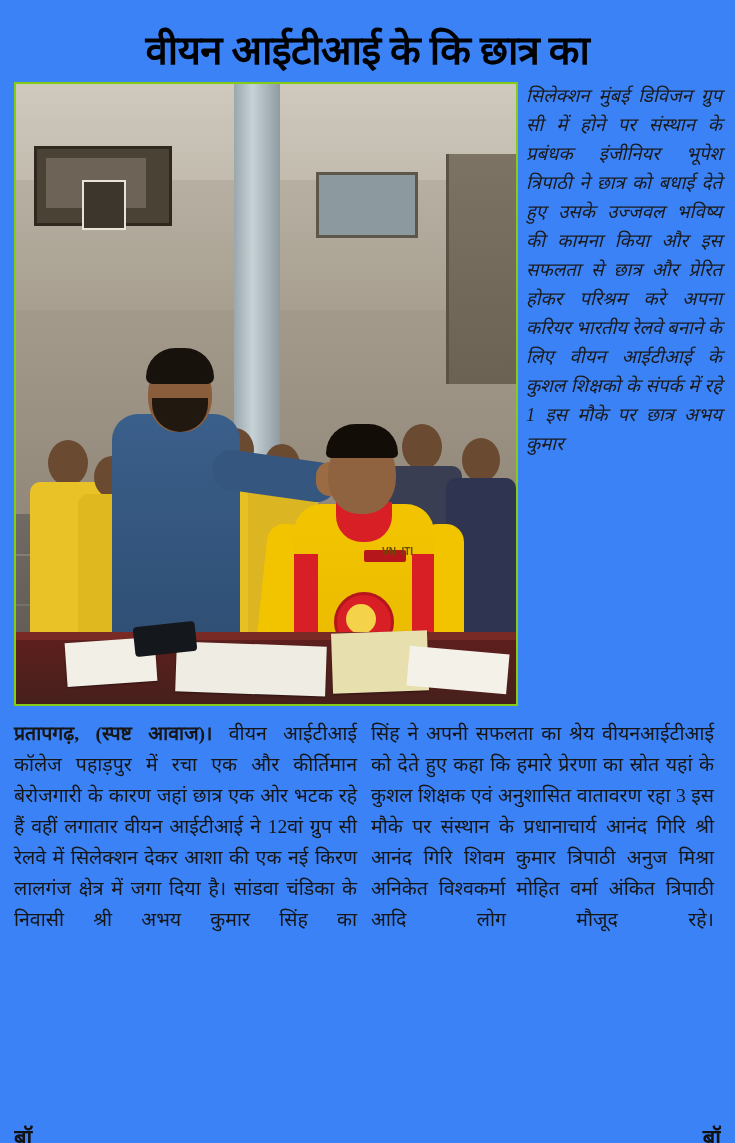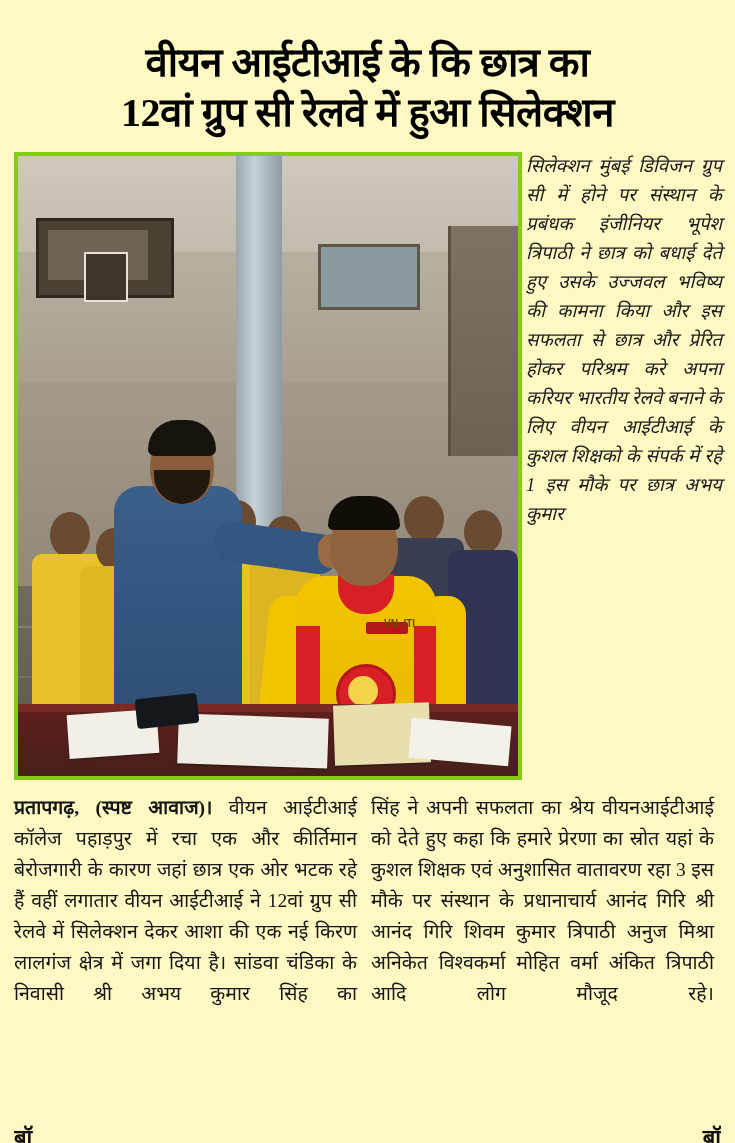--- a/index.html
+++ b/index.html
@@ -14,22 +14,22 @@
     color: #111111;
     overflow: hidden;
     position: relative;
   }
 
   .page {
     width: 735px;
     height: 1143px;
     position: relative;
     box-sizing: border-box;
-    padding: 12px 14px;
-    background: #fef9c3;
+    padding: 0 14px;
+    background: #3b82f6;
   }
 
   
   .headline {
     text-align: center;
     font-family: "Liberation Serif", serif;
     font-weight: bold;
     color: #000000;
     letter-spacing: -0.5px;
   }
@@ -60,21 +60,21 @@
     color: #1a1a1a;
     font-style: italic;
   }
 
   
   .photo {
     position: relative;
     width: 500px;
     height: 620px;
     overflow: hidden;
-    border: 4px solid #84cc16;
+    border: 2px solid #84cc16;
     background: #8d8477;
   }
   .ph-layer { position: absolute; }
 
   
   .ph-wall-top {
     left: 0; top: 0; width: 100%; height: 96px;
     background: linear-gradient(180deg, #cfc9be 0%, #c2bbae 100%);
   }
   .ph-wall-mid {
@@ -293,21 +293,20 @@
   }
   .bottom-strip span { display: block; }
 </style>
 </head>
 <body>
 
 <div class="page">
 
   <div class="headline">
     <span class="headline-line headline-line-1">वीयन आईटीआई के कि छात्र का</span>
-    <span class="headline-line headline-line-2">12वां ग्रुप सी रेलवे में हुआ सिलेक्शन</span>
   </div>
 
   <div class="content">
 
     <div class="left-col">
       <div class="photo">
         <div class="ph-layer ph-wall-top"></div>
         <div class="ph-layer ph-wall-mid"></div>
         <div class="ph-layer ph-wall-low"></div>
         <div class="ph-layer ph-door"></div>

